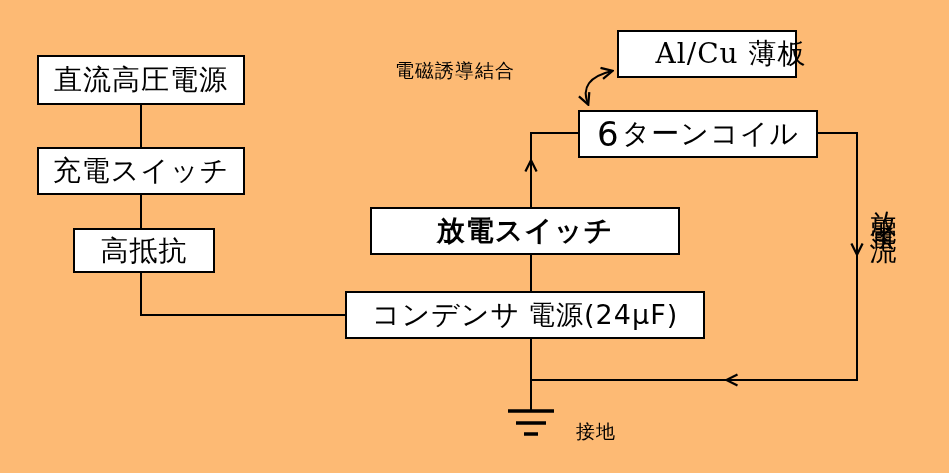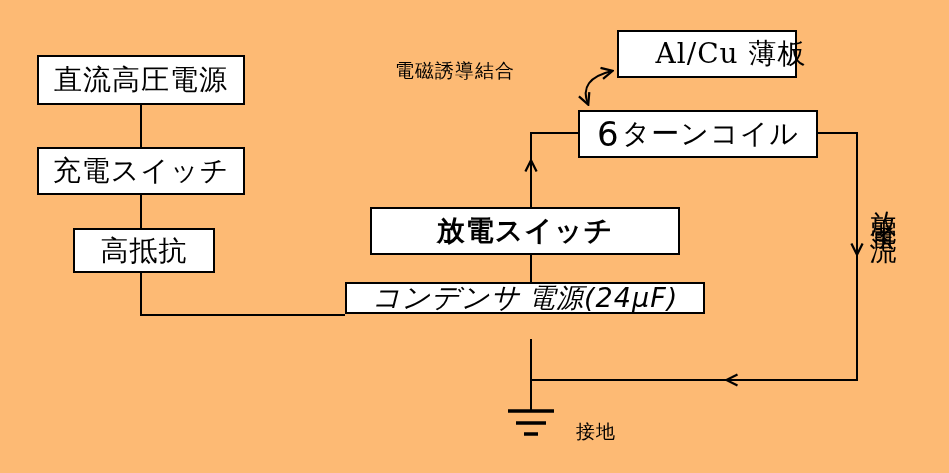--- a/index.html
+++ b/index.html
@@ -106,21 +106,21 @@
   </div>
 
   <div class="box" style="left:37px; top:147px; width:208px; height:48px;">
     <span>充電スイッチ</span>
   </div>
 
   <div class="box" style="left:370px; top:207px; width:310px; height:48px;font-weight:bold;">
     <span>放電スイッチ</span>
   </div>
 
-  <div class="box" style="left:345px; top:282px; width:360px; height:32px;font-style:italic;">
+  <div class="box" style="left:345px; top:291px; width:360px; height:48px;">
     <span>コンデンサ</span>
     <span class="cap-part2">電源(24μF)</span>
   </div>
 
   <div class="box" style="left:578px; top:110px; width:240px; height:48px;">
     <span class="coil-num">6</span>
     <span>ターンコイル</span>
   </div>
 
   <div class="box" style="left:617px; top:30px; width:180px; height:48px;padding-left:48px;">

